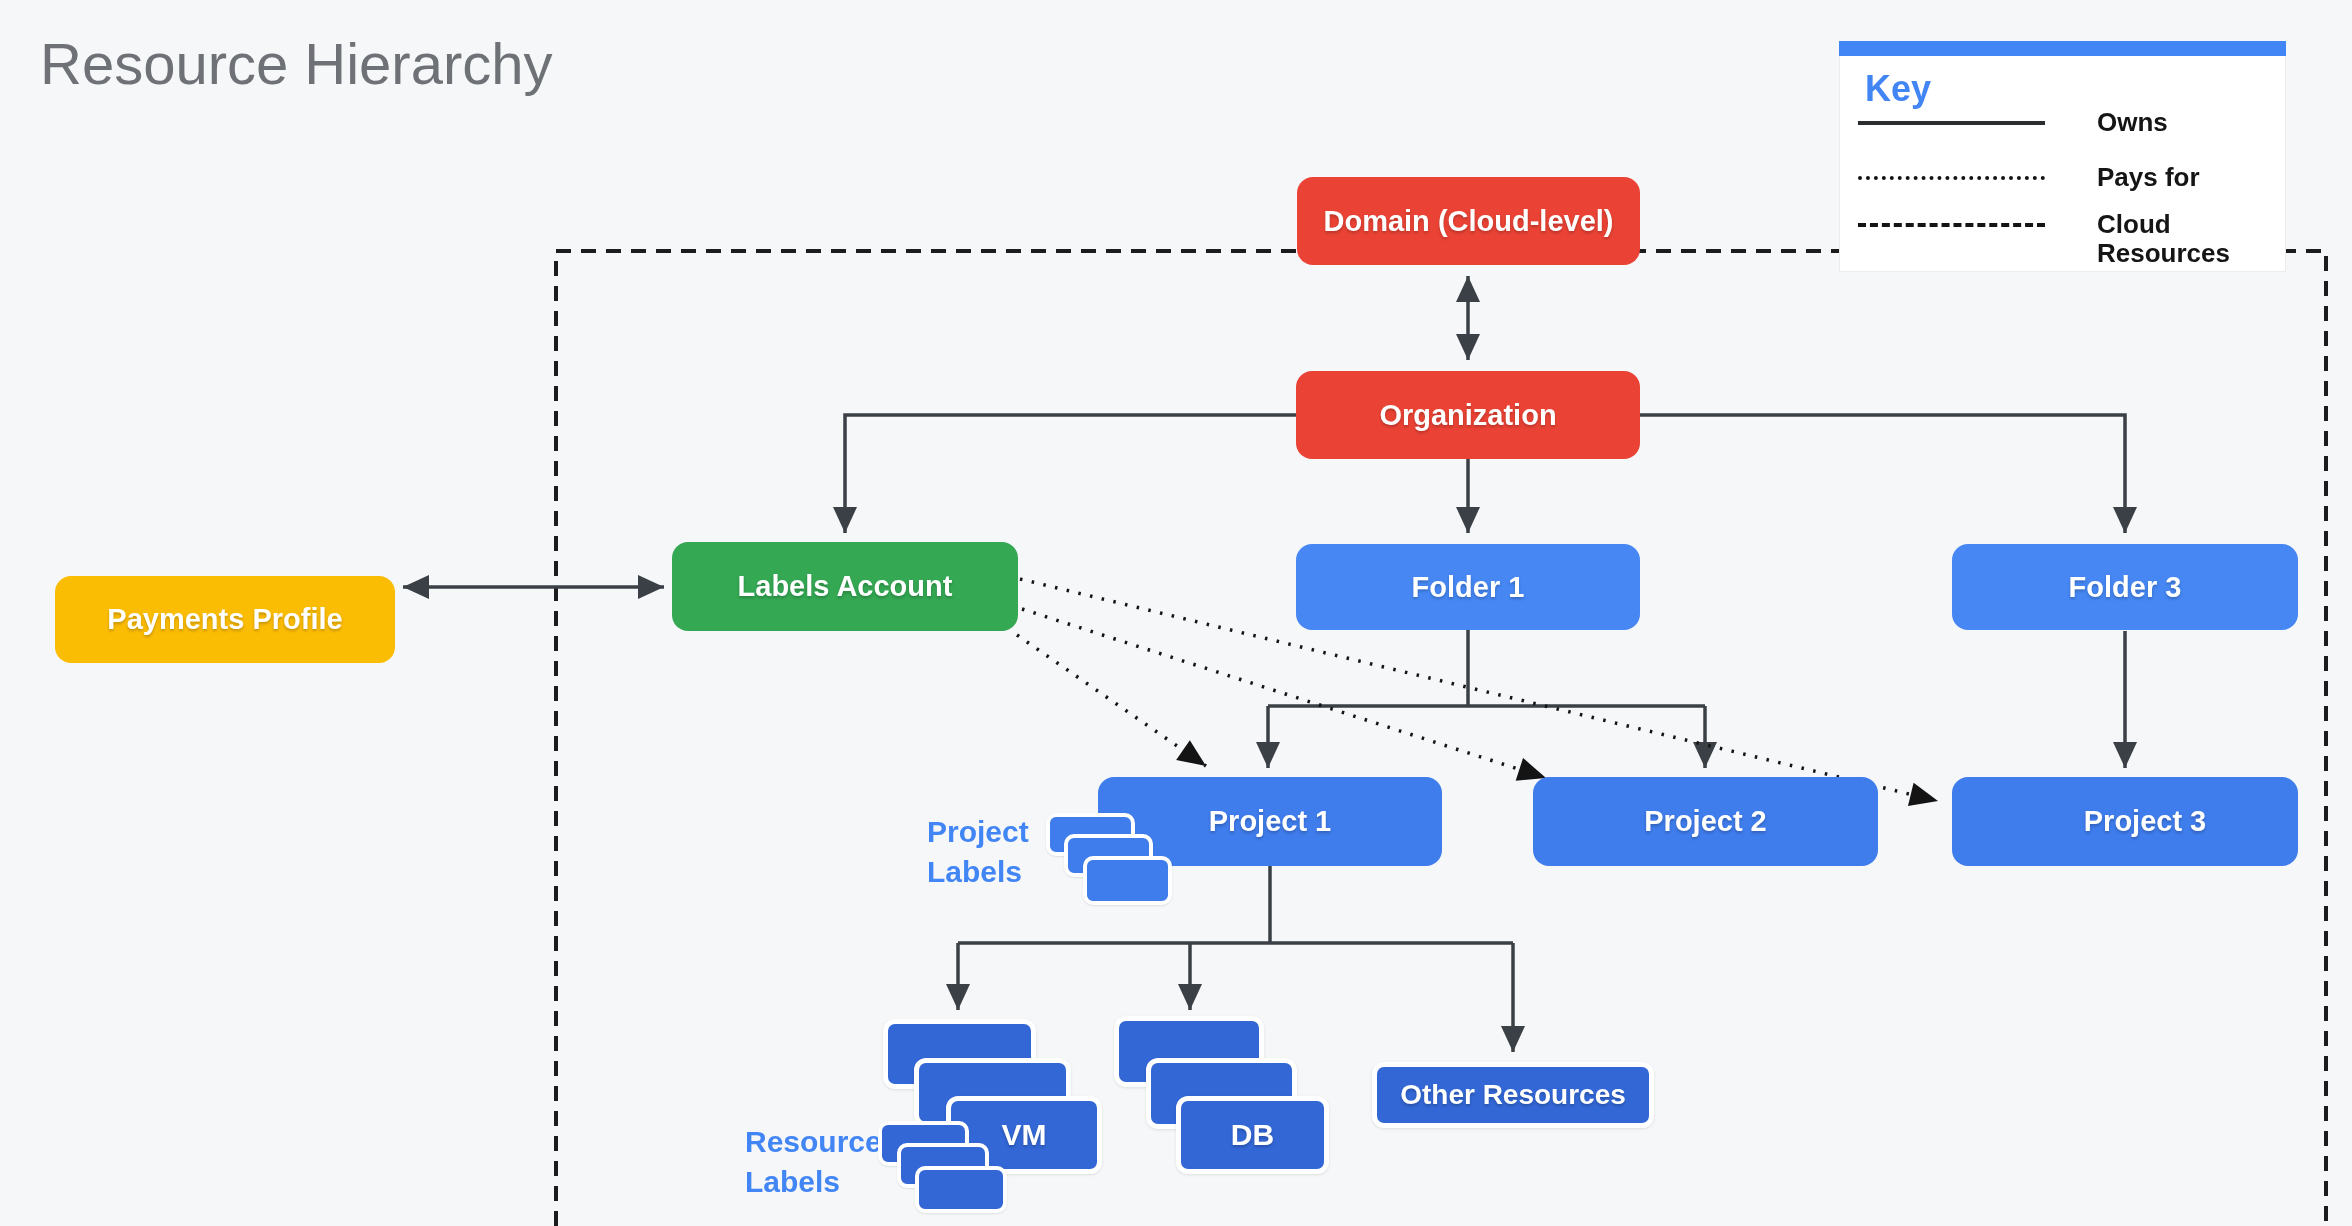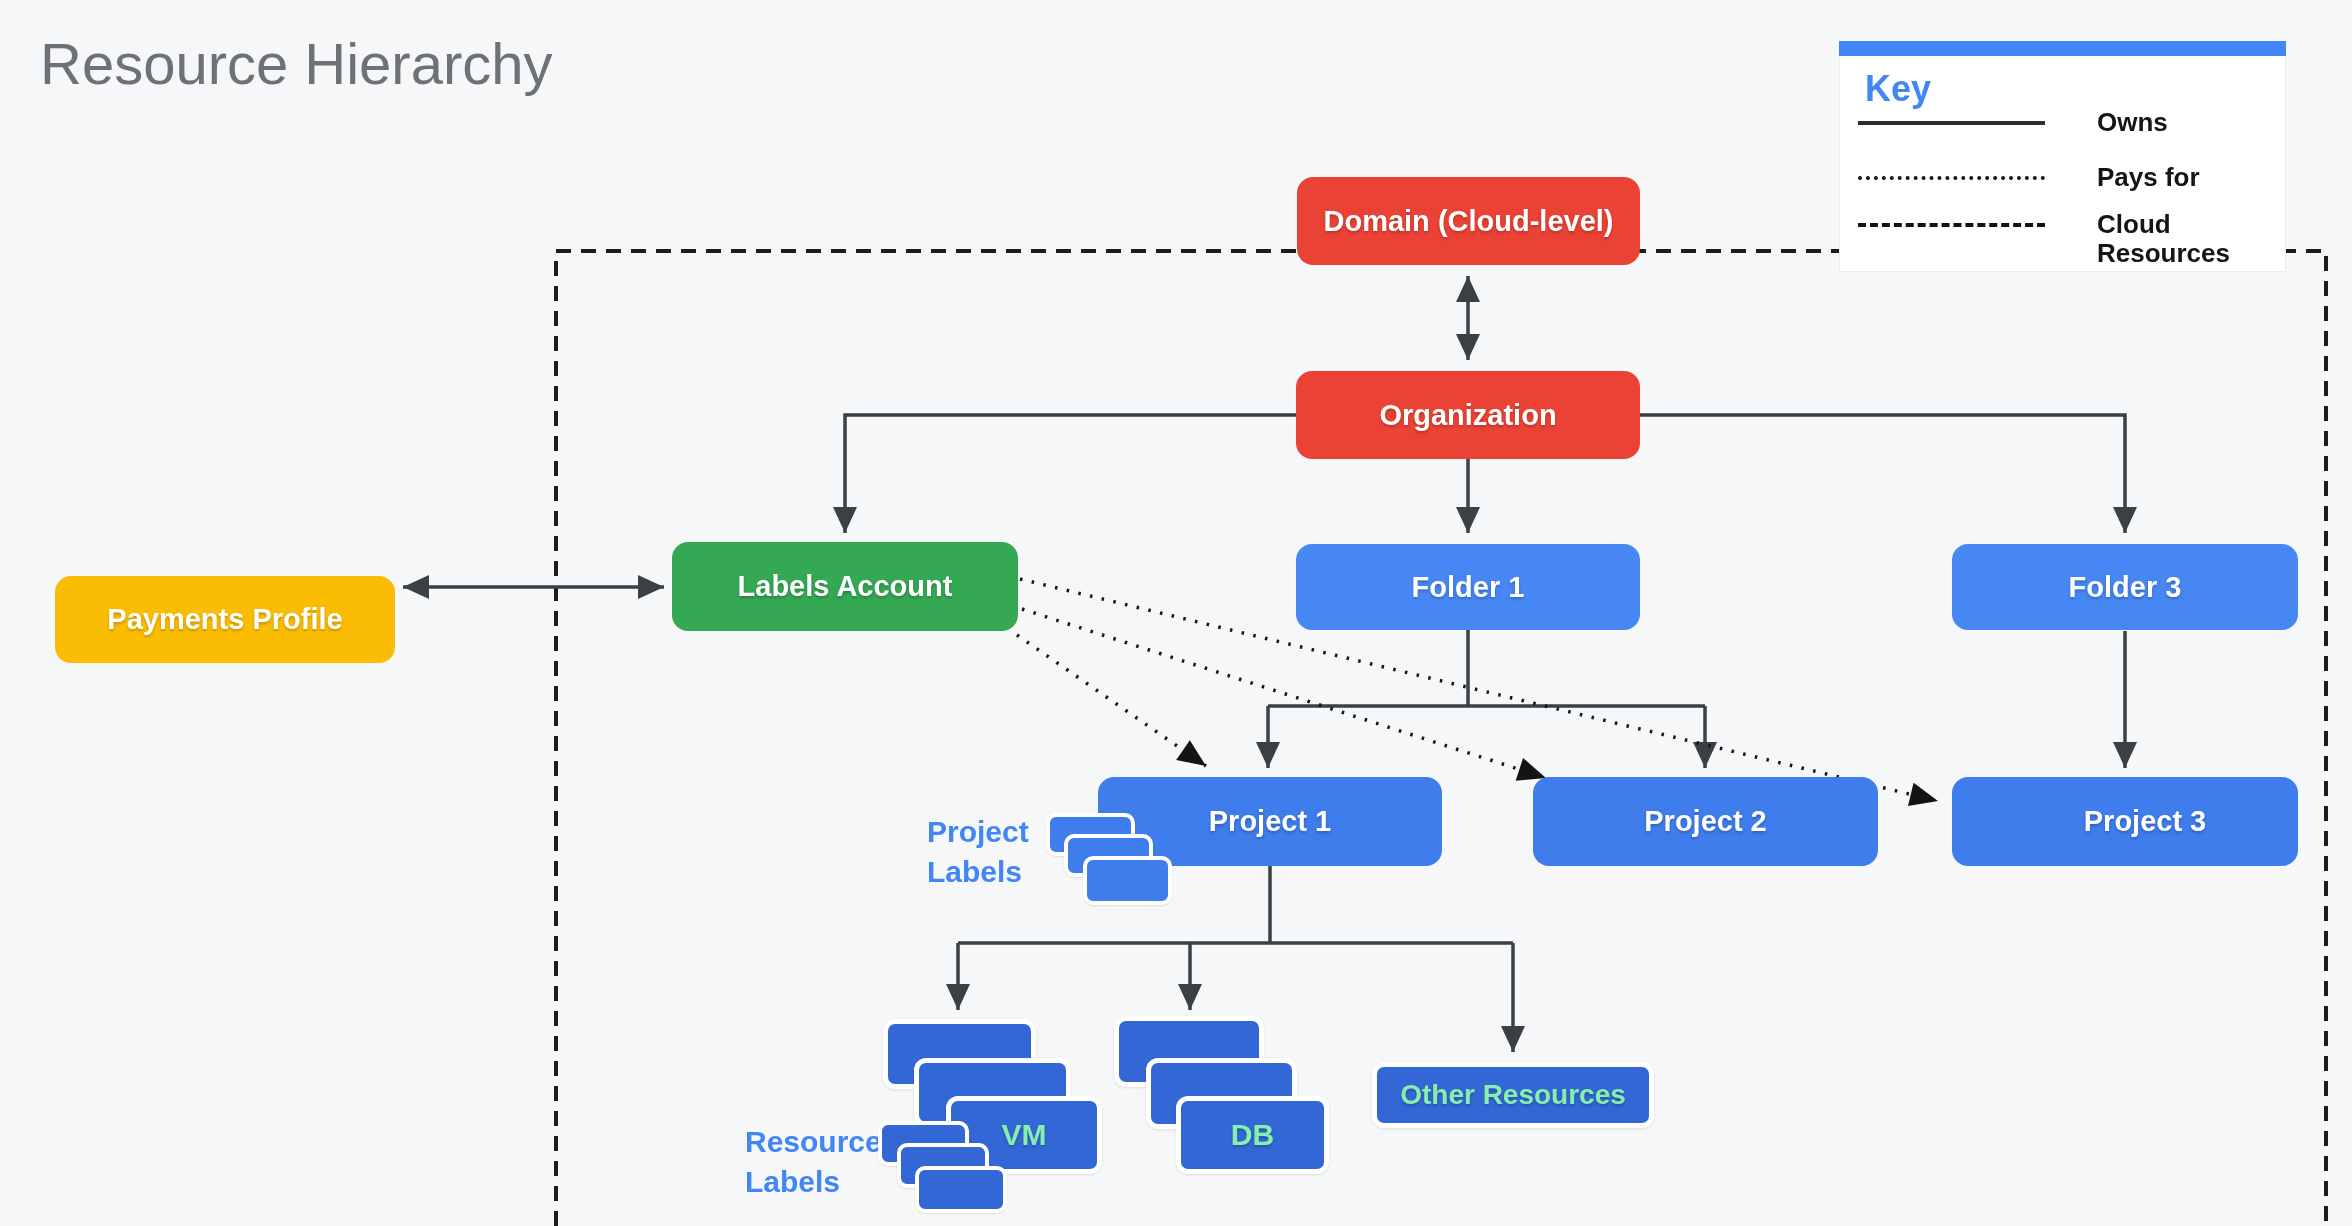--- a/index.html
+++ b/index.html
@@ -47,21 +47,21 @@
   #n-folder2     {left:1952px;top:544px;width:346px;height:86px;}
   #n-project1    {left:1098px;top:777px;width:344px;height:89px;}
   #n-project2    {left:1533px;top:777px;width:345px;height:89px;}
   #n-project3    {left:1952px;top:777px;width:346px;height:89px;}
 
   
   .res-card{
     position:absolute;z-index:2;box-sizing:border-box;
     border:5px solid #ffffff;border-radius:12px;
     display:flex;align-items:center;justify-content:center;
-    color:#86efac;font-weight:700;font-size:30px;
+    color:#ffffff;font-weight:700;font-size:30px;
     text-shadow:0 2px 3px rgba(0,0,0,0.22);
     box-shadow:0 1px 3px rgba(0,0,0,0.10);
   }
   #vm1{left:883px; top:1019px;width:153px;height:70px;}
   #vm2{left:914px; top:1058px;width:157px;height:69px;}
   #vm3{left:946px; top:1096px;width:156px;height:78px;z-index:3;}
   #db1{left:1114px;top:1016px;width:150px;height:71px;}
   #db2{left:1146px;top:1058px;width:151px;height:71px;}
   #db3{left:1176px;top:1096px;width:153px;height:78px;z-index:3;}
   #n-other{left:1372px;top:1062px;width:282px;height:66px;font-size:28px;}

